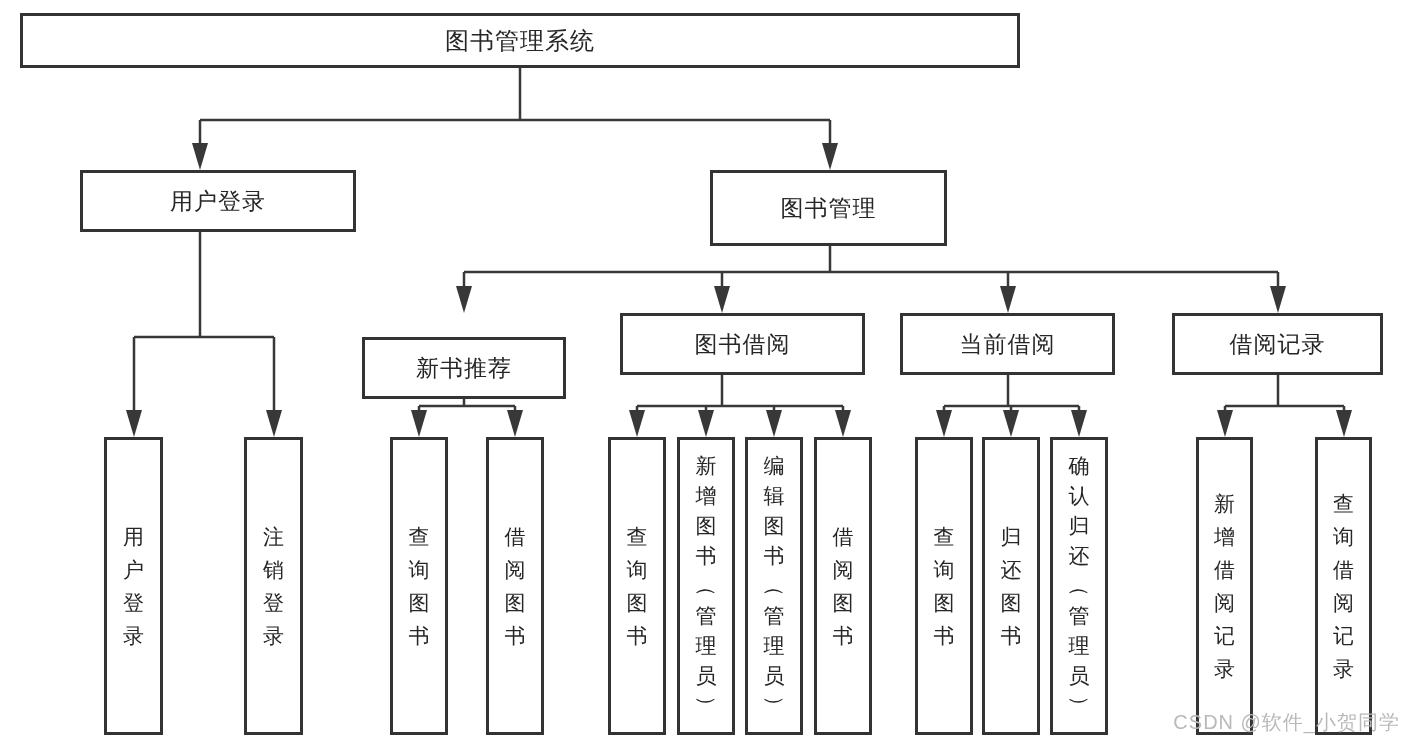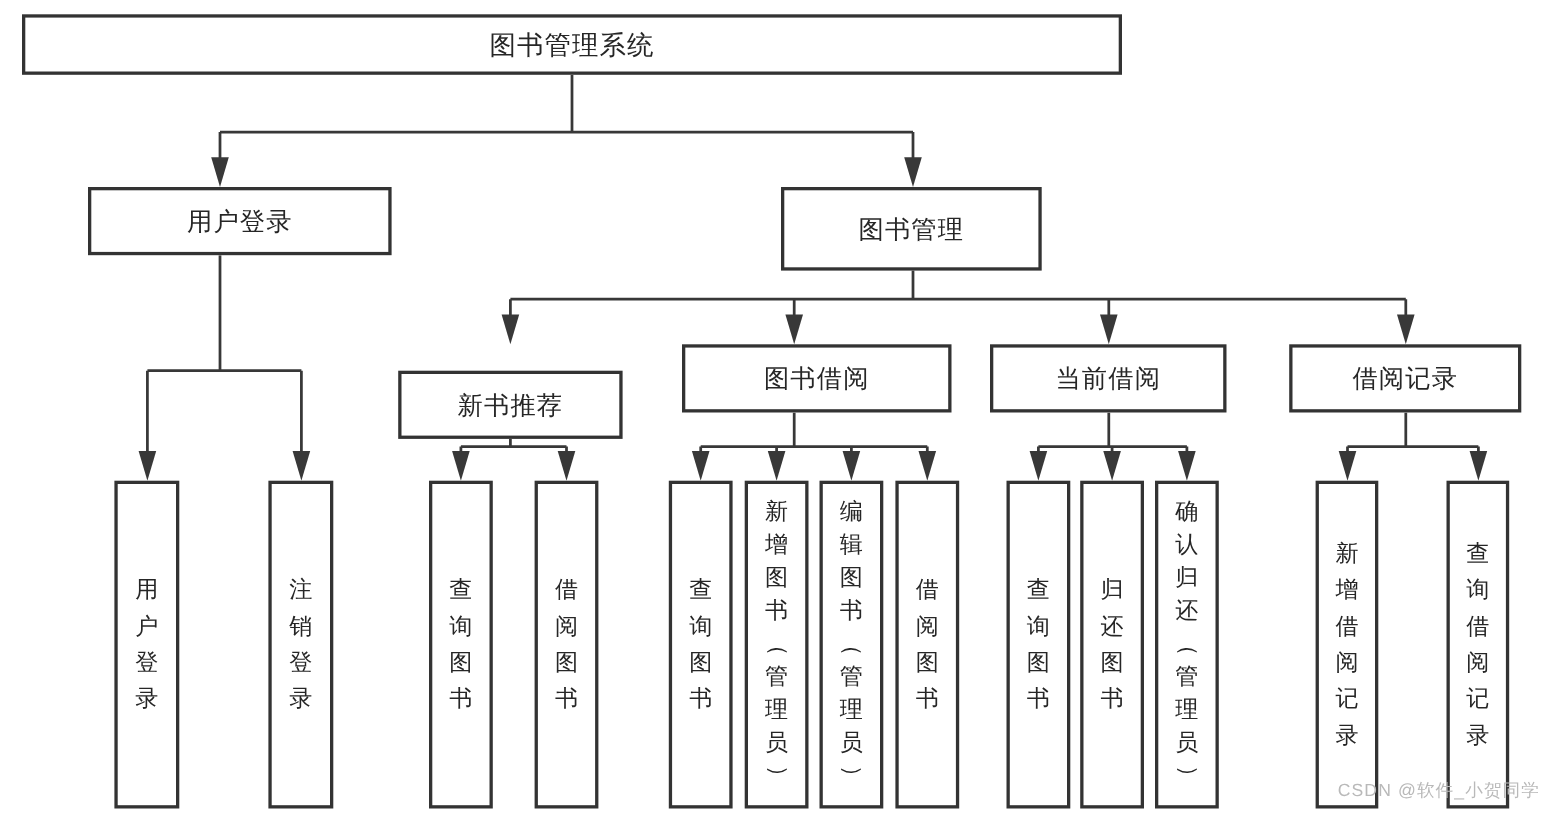--- a/index.html
+++ b/index.html
@@ -41,21 +41,21 @@
     color:var(--text);
   }
   .vchar{
     font-size:21px;line-height:33px;height:33px;
     display:flex;align-items:center;justify-content:center;
   }
   .vchar.tight{line-height:30px;height:30px;}
   .vchar.rot{transform:rotate(90deg);}
   .watermark{
     position:absolute;top:709px;right:5px;z-index:3;
-    font-size:16px;color:var(--watermark);
+    font-size:20px;color:var(--watermark);
     letter-spacing:1px;white-space:nowrap;
   }
 </style>
 </head>
 <body>
 
 <div class="canvas">
 
   <svg class="connectors" viewBox="0 0 1405 747" xmlns="http://www.w3.org/2000/svg">
     <g>

